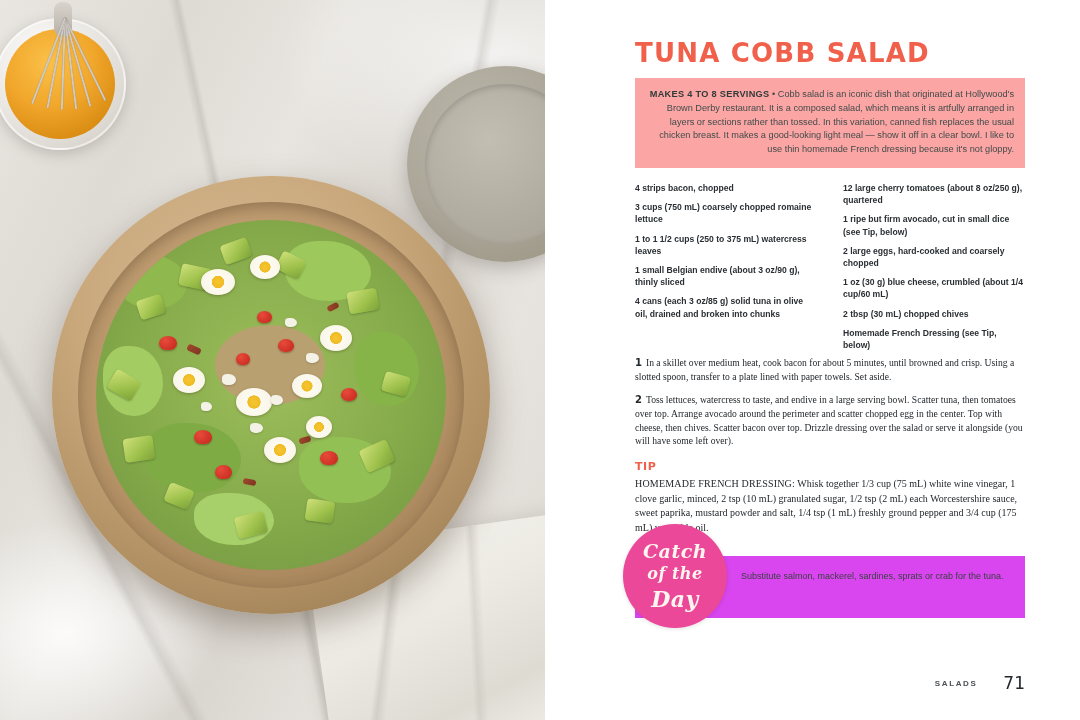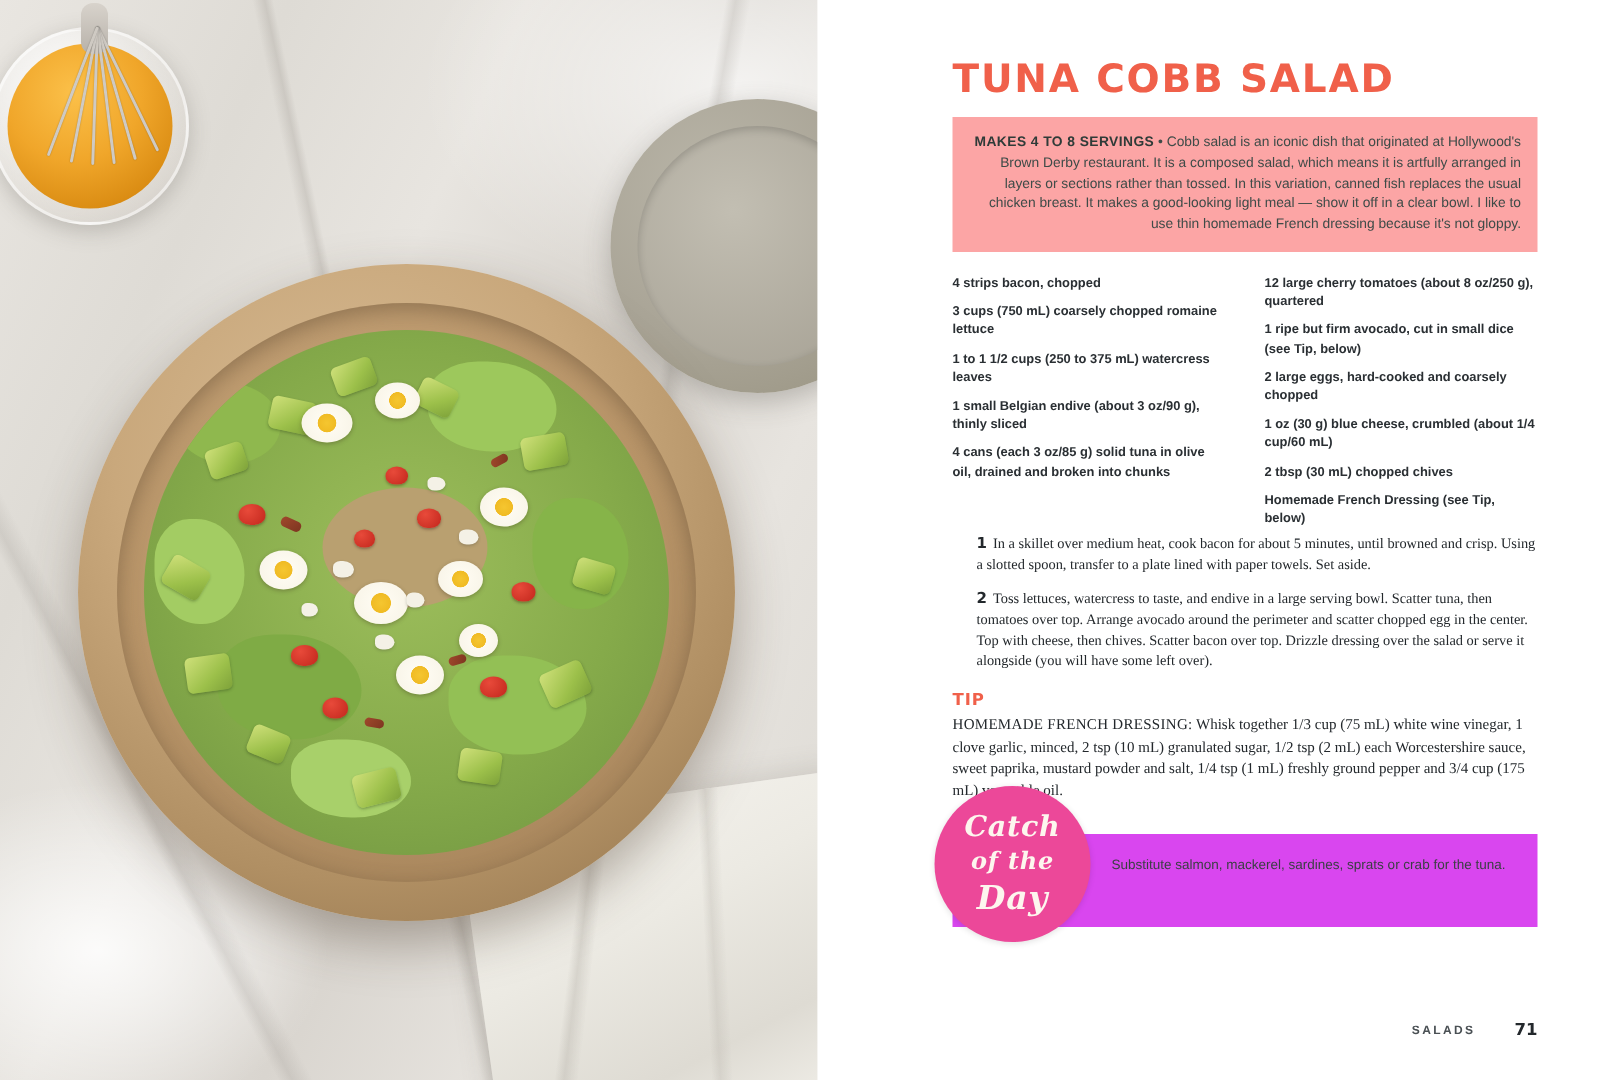--- a/index.html
+++ b/index.html
@@ -235,21 +235,21 @@
 
   .steps {
     position: absolute;
     left: 0; top: 356px;
     width: 390px;
     font-family: "Liberation Serif", serif;
     font-size: 9.6px;
     line-height: 1.42;
     color: #23282c;
   }
-  .step { margin-bottom: 9px; margin-left: 16px; }
+  .step { margin-bottom: 9px; }
   .step-num {
     font-family: "DejaVu Sans", sans-serif;
     font-weight: bold;
     font-size: 10px;
     color: #23282c;
     margin-right: 4px;
   }
   .tip-head {
     position: absolute;
     left: 0; top: 460px;
@@ -319,22 +319,22 @@
     gap: 26px;
   }
   .footer .sec {
     font-size: 8px;
     letter-spacing: 1.6px;
     color: #4a5054;
     font-weight: bold;
   }
   .footer .pg {
     font-family: "DejaVu Sans", sans-serif;
-    font-size: 11px;
-    font-weight: bold;
+    font-size: 17px;
+    font-weight: normal;
     color: #23282c;
   }
 </style>
 </head>
 <body>
 
 <div class="photo-page">
   <div class="marble"></div>
 
   <div class="gray-plate"></div>

